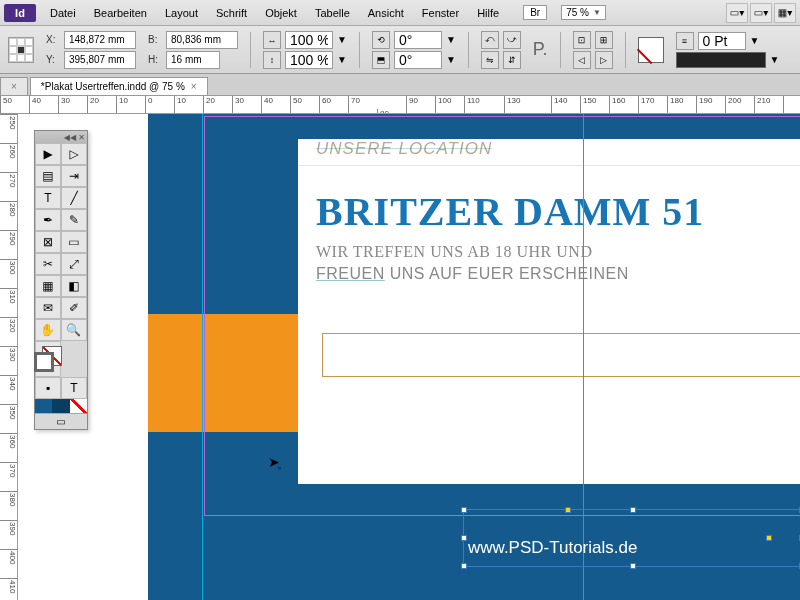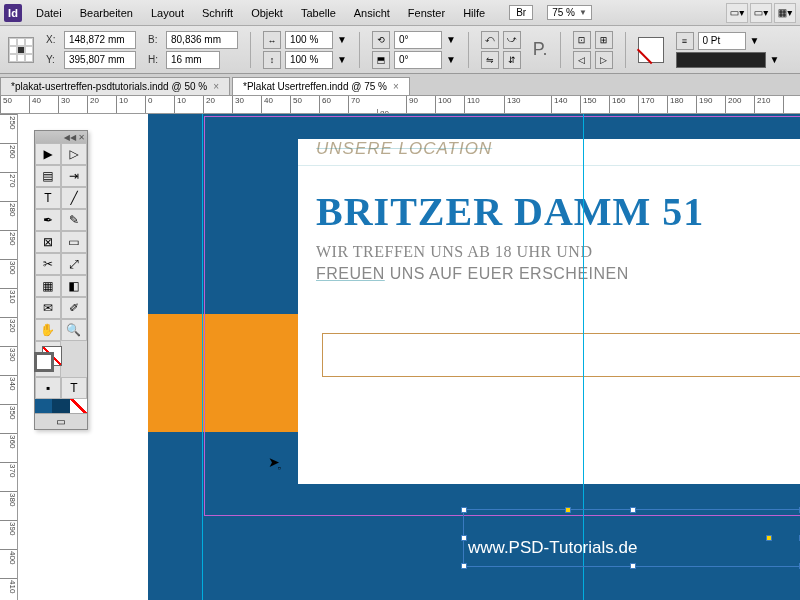--- a/index.html
+++ b/index.html
@@ -1,35 +1,35 @@
 <!DOCTYPE html>
 <html><head>
 <meta charset="utf-8">
 <style>
 * { margin: 0; padding: 0; box-sizing: border-box; font-family: "Segoe UI", Tahoma, sans-serif; user-select: none; }
 body { background: #f0f0f0; width: 800px; height: 600px; overflow: hidden; position: relative; }
 
 
 .menubar { height: 26px; background: linear-gradient(#e8e8e8, #d8d8d8); display: flex; align-items: center; padding: 0 4px; border-bottom: 1px solid #aaa; font-size: 11px; gap: 2px; }
-.menubar .app-icon { width: 18px; height: 18px; background: #4b2e83; color: #fff; display: flex; align-items: center; justify-content: center; font-weight: bold; font-size: 11px; border-radius: 2px; margin-right: 4px; }
+.menubar .app-icon { width: 32px; height: 18px; background: #4b2e83; color: #fff; display: flex; align-items: center; justify-content: center; font-weight: bold; font-size: 11px; border-radius: 2px; margin-right: 4px; }
 .menubar .menu-item { padding: 3px 8px; cursor: default; }
 .menubar .spacer { flex: 1; }
 .menubar .br-box { background: #fff; border: 1px solid #999; padding: 1px 6px; font-size: 10px; }
 .menubar .zoom-combo { background: #fff; border: 1px solid #999; padding: 1px 4px; font-size: 10px; display: flex; align-items: center; gap: 4px; }
 .menubar .dropdown-arrow { font-size: 8px; color: #555; }
 .menubar .tiny-icon { width: 22px; height: 20px; border: 1px solid #bbb; background: #e8e8e8; display: flex; align-items: center; justify-content: center; font-size: 10px; }
 
 
 .controlbar { height: 48px; background: linear-gradient(#e6e6e6, #d6d6d6); border-bottom: 1px solid #999; display: flex; align-items: center; padding: 0 8px; font-size: 10px; gap: 12px; }
 .ctrl-group { display: flex; flex-direction: column; gap: 2px; }
 .ctrl-row { display: flex; align-items: center; gap: 4px; }
 .ctrl-label { color: #333; width: 14px; }
 .ctrl-field { background: #fff; border: 1px solid #9a9a9a; padding: 1px 4px; width: 72px; height: 18px; font-size: 10px; }
 .ctrl-field-sm { width: 54px; }
-.scale-field { background: #fff; border: 1px solid #9a9a9a; padding: 1px 4px; width: 48px; height: 18px; font-size: 10px; }
+.scale-field { background: #fff; border: 1px solid #9a9a9a; padding: 1px 4px; width: 48px; height: 18px; font-size: 14px; }
 .refpoint { width: 26px; height: 26px; display: grid; grid-template-columns: repeat(3, 1fr); grid-template-rows: repeat(3, 1fr); border: 1px solid #999; background: #fff; }
 .refpoint span { border: 1px solid #ccc; }
 .mini-icon-btn { width: 18px; height: 18px; border: 1px solid #999; background: #e0e0e0; display: flex; align-items: center; justify-content: center; font-size: 9px; }
 .ctrl-divider { width: 1px; height: 36px; background: #aaa; }
 .stroke-swatch { width: 26px; height: 26px; border: 1px solid #666; background: #fff; position: relative; }
 .stroke-swatch::after { content: ""; position: absolute; inset: 2px; border: 2px solid #c00; transform: rotate(45deg); border-width: 0 0 2px 0; }
 
 
 .tabbar { height: 22px; background: #cfcfcf; border-bottom: 1px solid #999; display: flex; align-items: flex-end; font-size: 10px; }
 .tab { background: #e6e6e6; border: 1px solid #999; border-bottom: none; padding: 3px 10px; margin-right: 2px; display: flex; align-items: center; gap: 6px; }
@@ -191,21 +191,20 @@
       </div>
     <div class="ctrl-row">
         <span style="width:90px;height:16px;background:#222;border:1px solid #666"></span>
         <span class="dropdown-arrow">▼</span>
       </div>
   </div>
 </div>
 
 <div class="tabbar">
   <div class="tab">
-    <span>*plakat-usertreffen-psdtutorials.indd @ 50 %</span>
     <span class="close">×</span>
   </div>
   <div class="tab active">
     <span>*Plakat Usertreffen.indd @ 75 %</span>
     <span class="close">×</span>
   </div>
 </div>
 
 <div class="hruler" id="hruler">
     <div class="tick" style="left: 0px;">50</div>

